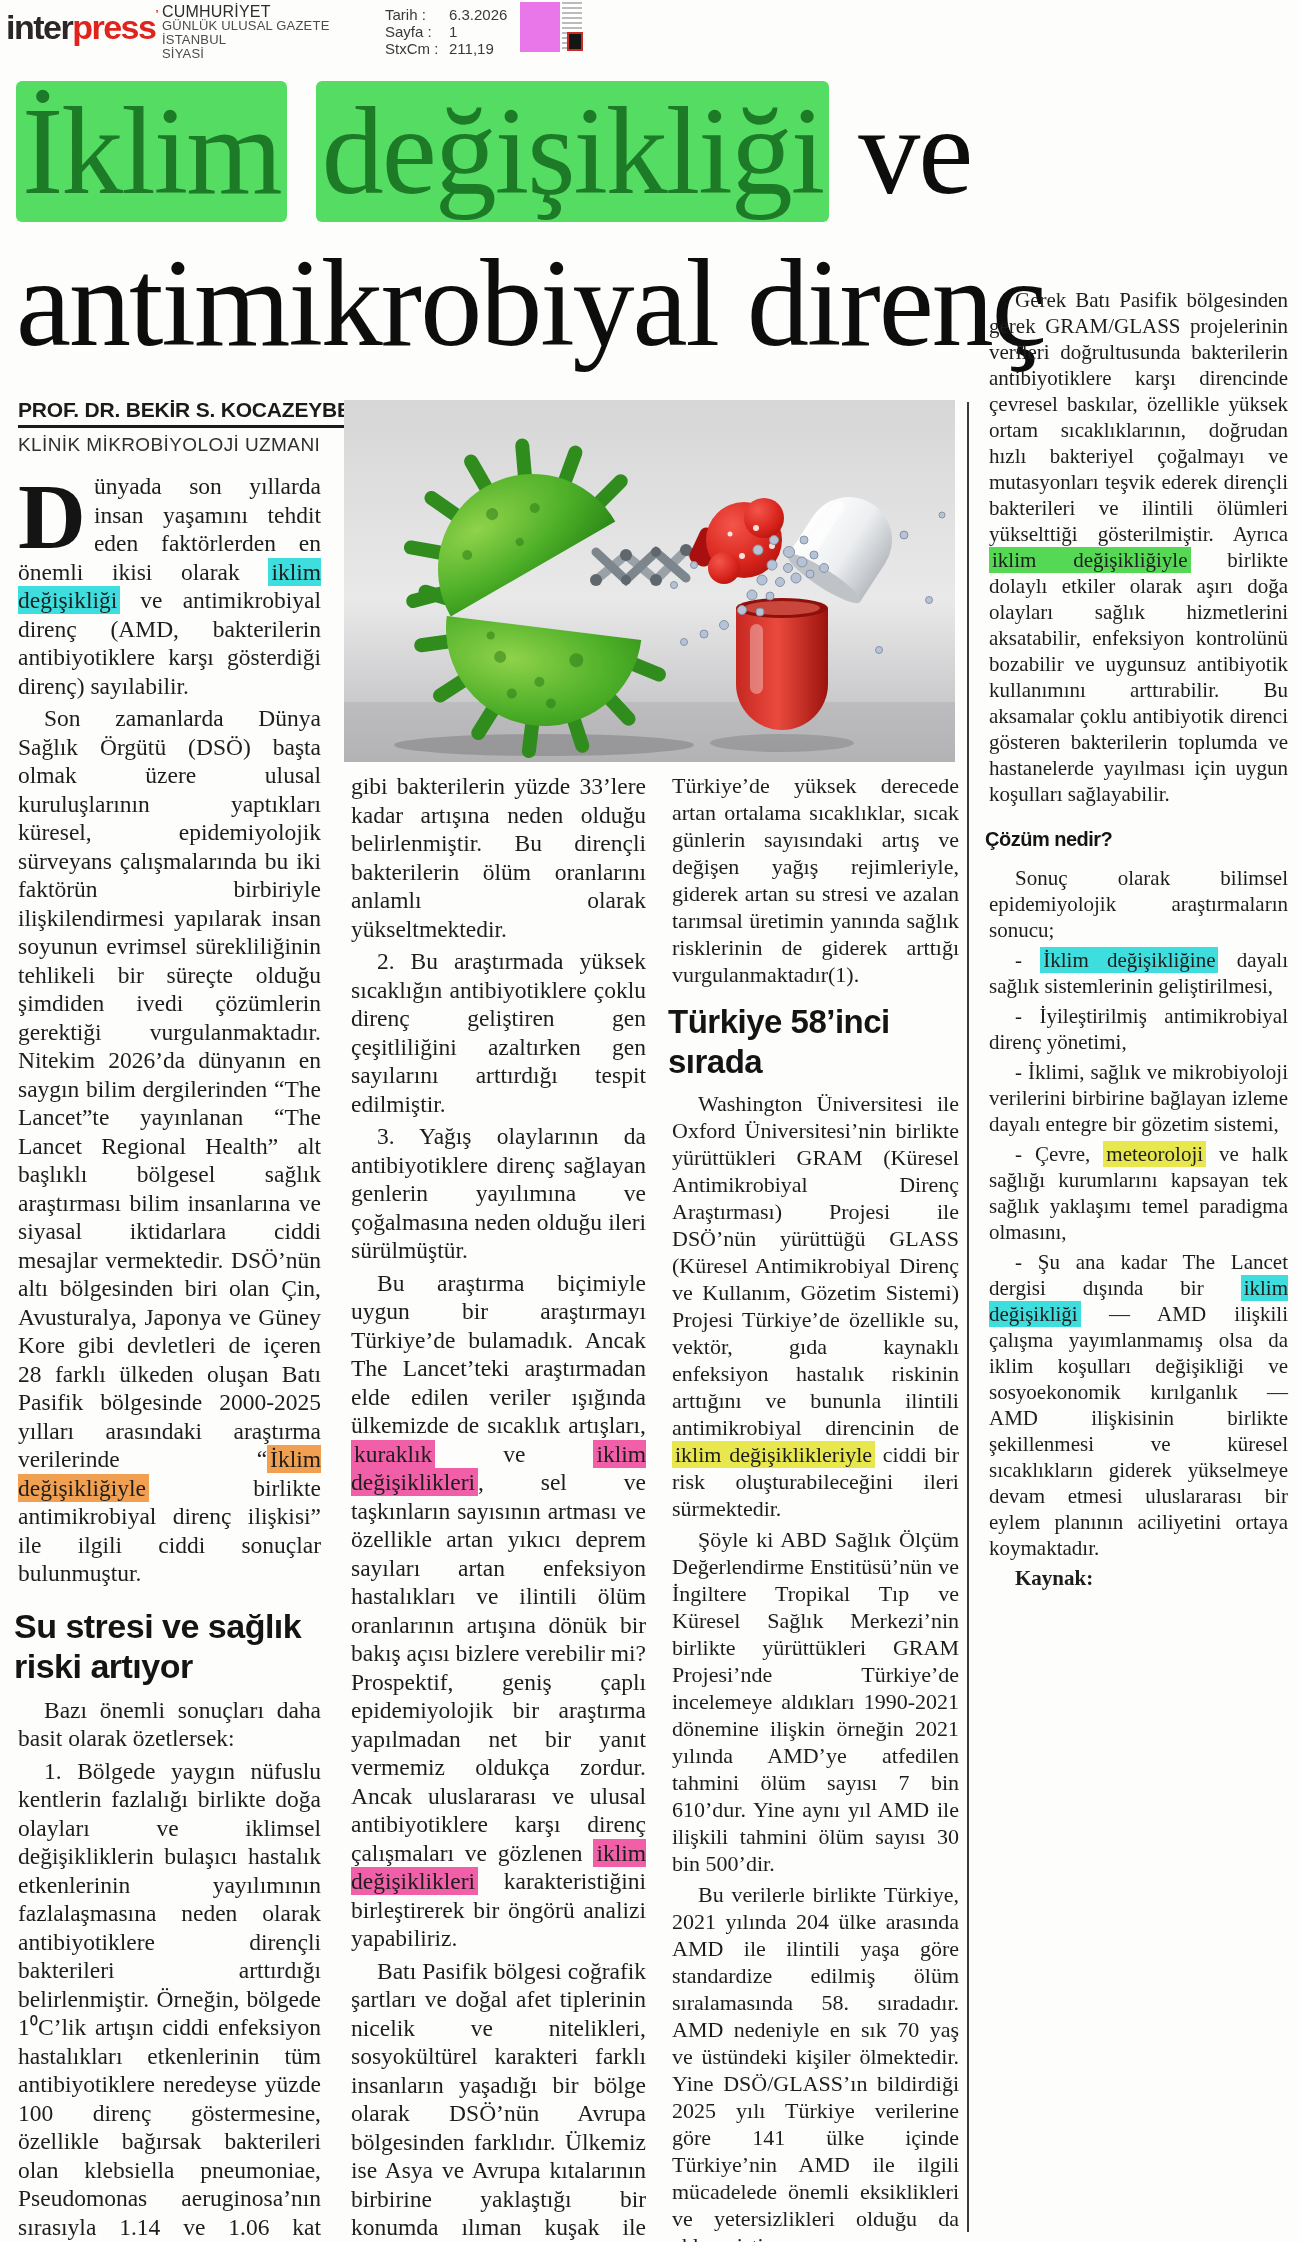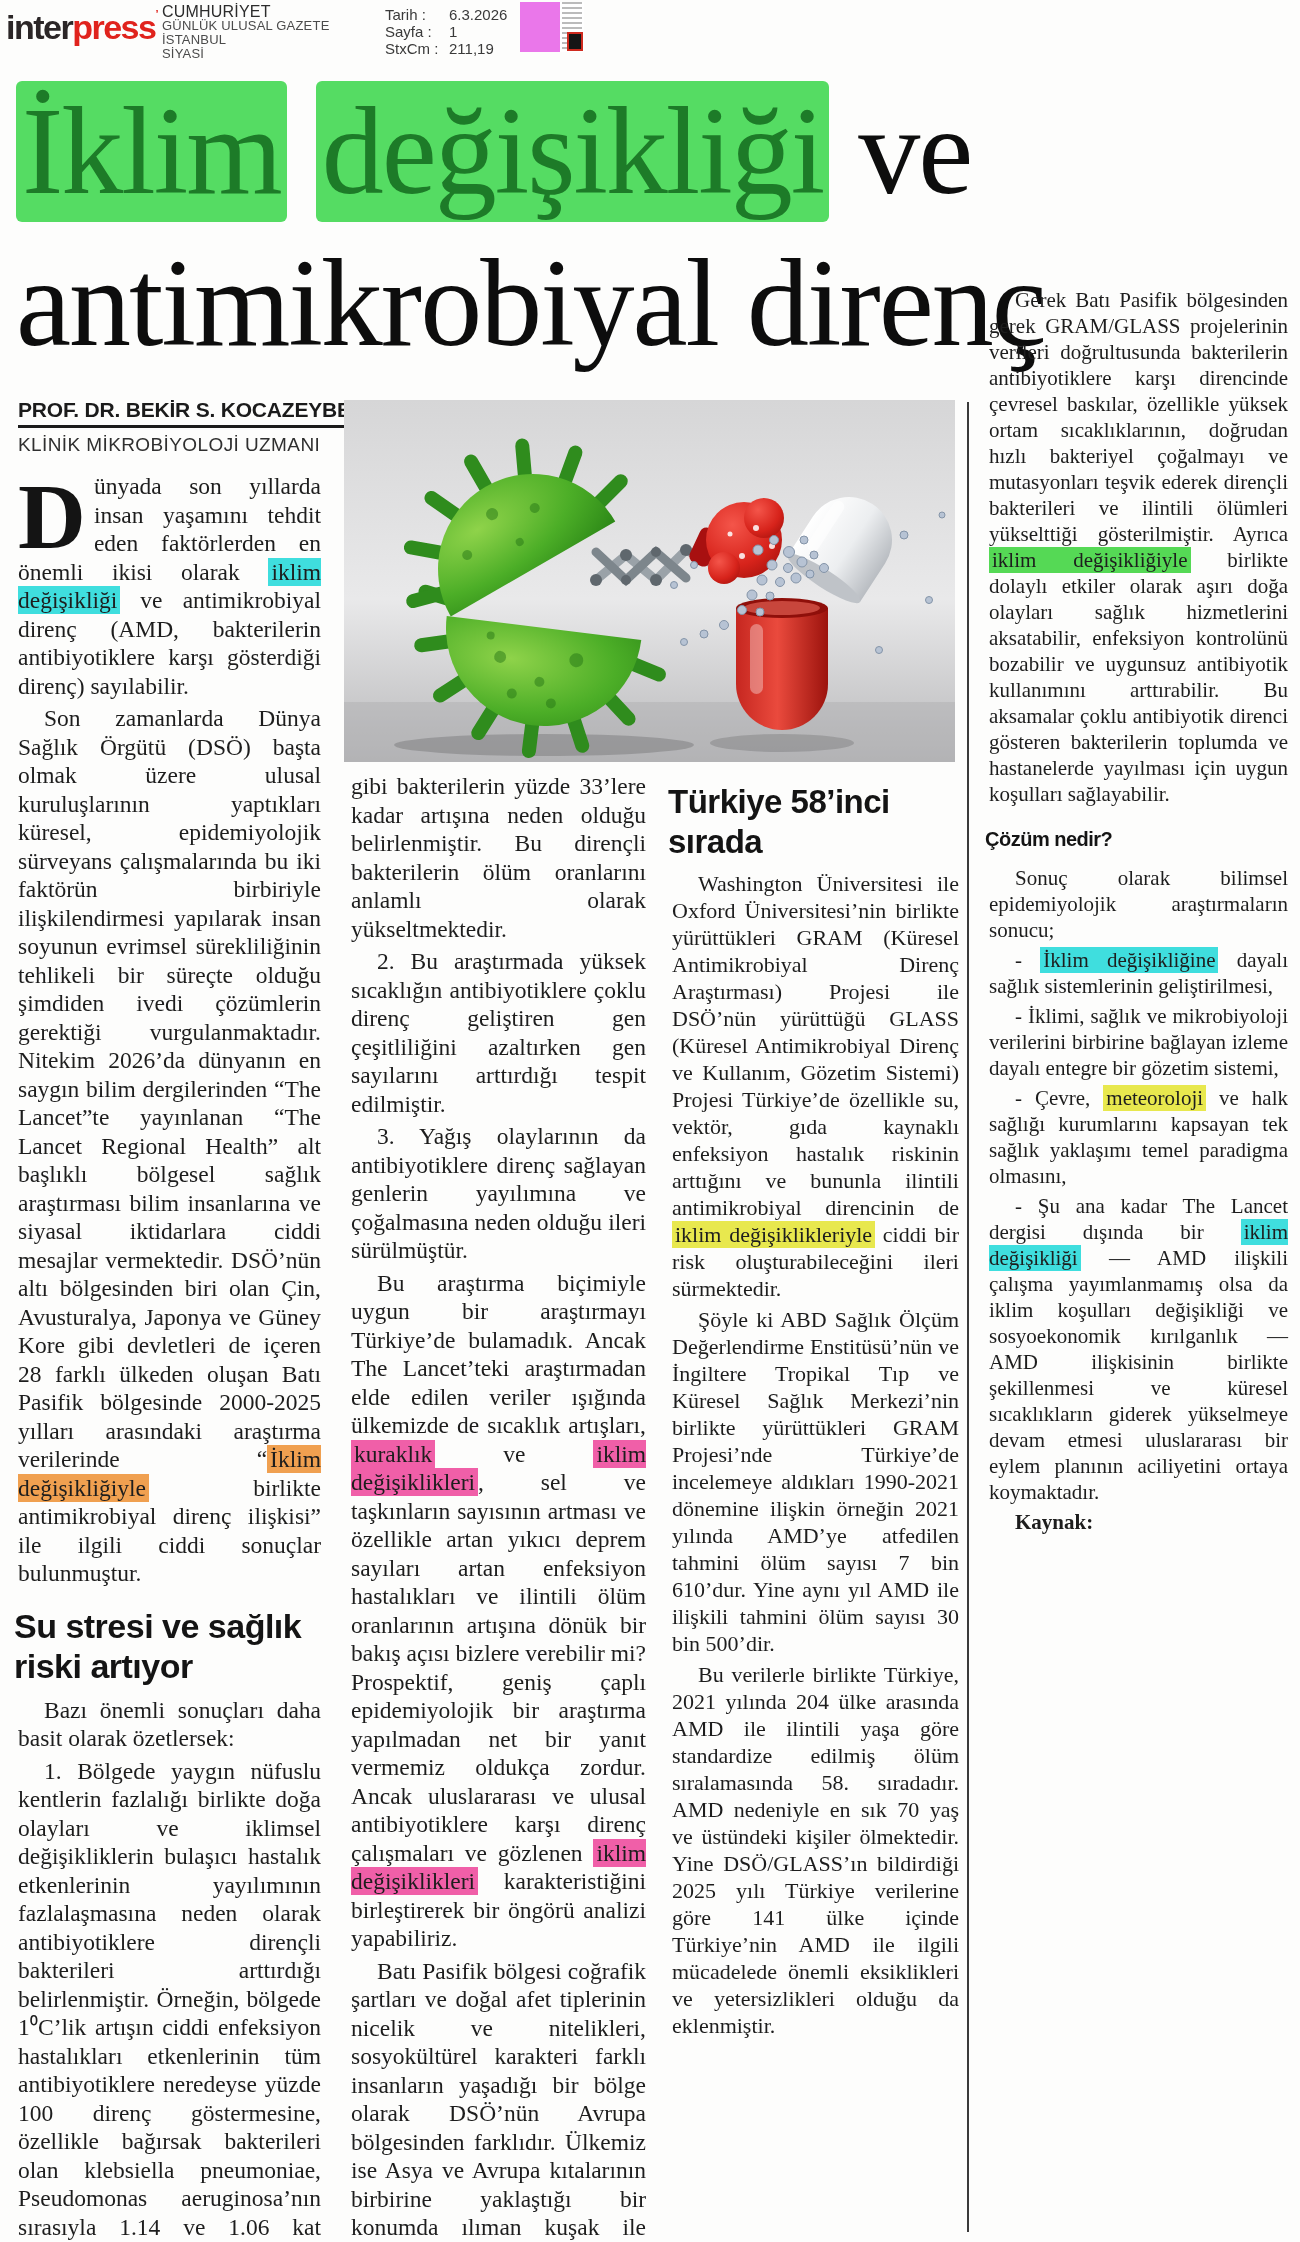--- a/index.html
+++ b/index.html
@@ -244,27 +244,29 @@
     <p class="para indent">1. Bölgede yaygın nüfuslu kentlerin fazlalığı birlikte doğa olayları ve iklimsel değişikliklerin bulaşıcı hastalık etkenlerinin yayılımının fazlalaşmasına neden olarak antibiyotiklere dirençli bakterileri arttırdığı belirlenmiştir. Örneğin, bölgede 1⁰C’lik artışın ciddi enfeksiyon hastalıkları etkenlerinin tüm antibiyotiklere neredeyse yüzde 100 direnç göstermesine, özellikle bağırsak bakterileri olan klebsiella pneumoniae, Pseudomonas aeruginosa’nın sırasıyla 1.14 ve 1.06 kat miktarının artmasına yine dirençli escherichia coli</p>
   </div>
 <div class="col" id="col2">
     <p class="para">gibi bakterilerin yüzde 33’lere kadar artışına neden olduğu belirlenmiştir. Bu dirençli bakterilerin ölüm oranlarını anlamlı olarak yükseltmektedir.</p>
     <p class="para indent">2. Bu araştırmada yüksek sıcaklığın antibiyotiklere çoklu direnç geliştiren gen çeşitliliğini azaltırken gen sayılarını arttırdığı tespit edilmiştir.</p>
     <p class="para indent">3. Yağış olaylarının da antibiyotiklere direnç sağlayan genlerin yayılımına ve çoğalmasına neden olduğu ileri sürülmüştür.</p>
     <p class="para indent">Bu araştırma biçimiyle uygun bir araştırmayı Türkiye’de bulamadık. Ancak The Lancet’teki araştırmadan elde edilen veriler ışığında ülkemizde de sıcaklık artışları, <span class="hl hl-pink">kuraklık</span> ve <span class="hl hl-pink">iklim değişiklikleri</span>, sel ve taşkınların sayısının artması ve özellikle artan yıkıcı deprem sayıları artan enfeksiyon hastalıkları ve ilintili ölüm oranlarının artışına dönük bir bakış açısı bizlere verebilir mi? Prospektif, geniş çaplı epidemiyolojik bir araştırma yapılmadan net bir yanıt vermemiz oldukça zordur. Ancak uluslararası ve ulusal antibiyotiklere karşı direnç çalışmaları ve gözlenen <span class="hl hl-pink">iklim değişiklikleri</span> karakteristiğini birleştirerek bir öngörü analizi yapabiliriz.</p>
     <p class="para indent">Batı Pasifik bölgesi coğrafik şartları ve doğal afet tiplerinin nicelik ve nitelikleri, sosyokültürel karakteri farklı insanların yaşadığı bir bölge olarak DSÖ’nün Avrupa bölgesinden farklıdır. Ülkemiz ise Asya ve Avrupa kıtalarının birbirine yaklaştığı bir konumda ılıman kuşak ile subtropikal kuşak arasında iklimsel değişkenlikler gösteren bir bölgedir. Bu özellikleriyle</p>
   </div>
 <div class="col" id="col3">
+    <p class="para">Türkiye’de yüksek derecede artan ortalama sıcaklıklar, sıcak günlerin sayısındaki artış ve değişen yağış rejimleriyle, giderek artan su stresi ve azalan tarımsal üretimin yanında sağlık risklerinin de giderek arttığı vurgulanmaktadır(1).</p>
     <div class="subhead">Türkiye 58’inci sırada</div>
     <p class="para indent">Washington Üniversitesi ile Oxford Üniversitesi’nin birlikte yürüttükleri GRAM (Küresel Antimikrobiyal Direnç Araştırması) Projesi ile DSÖ’nün yürüttüğü GLASS (Küresel Antimikrobiyal Direnç ve Kullanım, Gözetim Sistemi) Projesi Türkiye’de özellikle su, vektör, gıda kaynaklı enfeksiyon hastalık riskinin arttığını ve bununla ilintili antimikrobiyal direncinin de <span class="hl hl-yellow">iklim değişiklikleriyle</span> ciddi bir risk oluşturabileceğini ileri sürmektedir.</p>
     <p class="para indent">Şöyle ki ABD Sağlık Ölçüm Değerlendirme Enstitüsü’nün ve İngiltere Tropikal Tıp ve Küresel Sağlık Merkezi’nin birlikte yürüttükleri GRAM Projesi’nde Türkiye’de incelemeye aldıkları 1990-2021 dönemine ilişkin örneğin 2021 yılında AMD’ye atfedilen tahmini ölüm sayısı 7 bin 610’dur. Yine aynı yıl AMD ile ilişkili tahmini ölüm sayısı 30 bin 500’dir.</p>
     <p class="para indent">Bu verilerle birlikte Türkiye, 2021 yılında 204 ülke arasında AMD ile ilintili yaşa göre standardize edilmiş ölüm sıralamasında 58. sıradadır. AMD nedeniyle en sık 70 yaş ve üstündeki kişiler ölmektedir. Yine DSÖ/GLASS’ın bildirdiği 2025 yılı Türkiye verilerine göre 141 ülke içinde Türkiye’nin AMD ile ilgili mücadelede önemli eksiklikleri ve yetersizlikleri olduğu da eklenmiştir.</p>
   </div>
 <div class="col" id="col4">
     <p class="para indent">Gerek Batı Pasifik bölgesinden gerek GRAM/GLASS projelerinin verileri doğrultusunda bakterilerin antibiyotiklere karşı direncinde çevresel baskılar, özellikle yüksek ortam sıcaklıklarının, doğrudan hızlı bakteriyel çoğalmayı ve mutasyonları teşvik ederek dirençli bakterileri ve ilintili ölümleri yükselttiği gösterilmiştir. Ayrıca <span class="hl hl-green">iklim değişikliğiyle</span> birlikte dolaylı etkiler olarak aşırı doğa olayları sağlık hizmetlerini aksatabilir, enfeksiyon kontrolünü bozabilir ve uygunsuz antibiyotik kullanımını arttırabilir. Bu aksamalar çoklu antibiyotik direnci gösteren bakterilerin toplumda ve hastanelerde yayılması için uygun koşulları sağlayabilir.</p>
     <div class="subhead">Çözüm nedir?</div>
     <p class="para indent">Sonuç olarak bilimsel epidemiyolojik araştırmaların sonucu;</p>
     <p class="para indent">- <span class="hl hl-cyan">İklim değişikliğine</span> dayalı sağlık sistemlerinin geliştirilmesi,</p>
+    <p class="para indent">- İyileştirilmiş antimikrobiyal direnç yönetimi,</p>
     <p class="para indent">- İklimi, sağlık ve mikrobiyoloji verilerini birbirine bağlayan izleme dayalı entegre bir gözetim sistemi,</p>
     <p class="para indent">- Çevre, <span class="hl hl-yellow">meteoroloji</span> ve halk sağlığı kurumlarını kapsayan tek sağlık yaklaşımı temel paradigma olmasını,</p>
     <p class="para indent">- Şu ana kadar The Lancet dergisi dışında bir <span class="hl hl-cyan">iklim değişikliği</span> — AMD ilişkili çalışma yayımlanmamış olsa da iklim koşulları değişikliği ve sosyoekonomik kırılganlık — AMD ilişkisinin birlikte şekillenmesi ve küresel sıcaklıkların giderek yükselmeye devam etmesi uluslararası bir eylem planının aciliyetini ortaya koymaktadır.</p>
     <p class="para indent" style="font-weight: bold;">Kaynak:</p>
   </div>
 
 </body></html>

